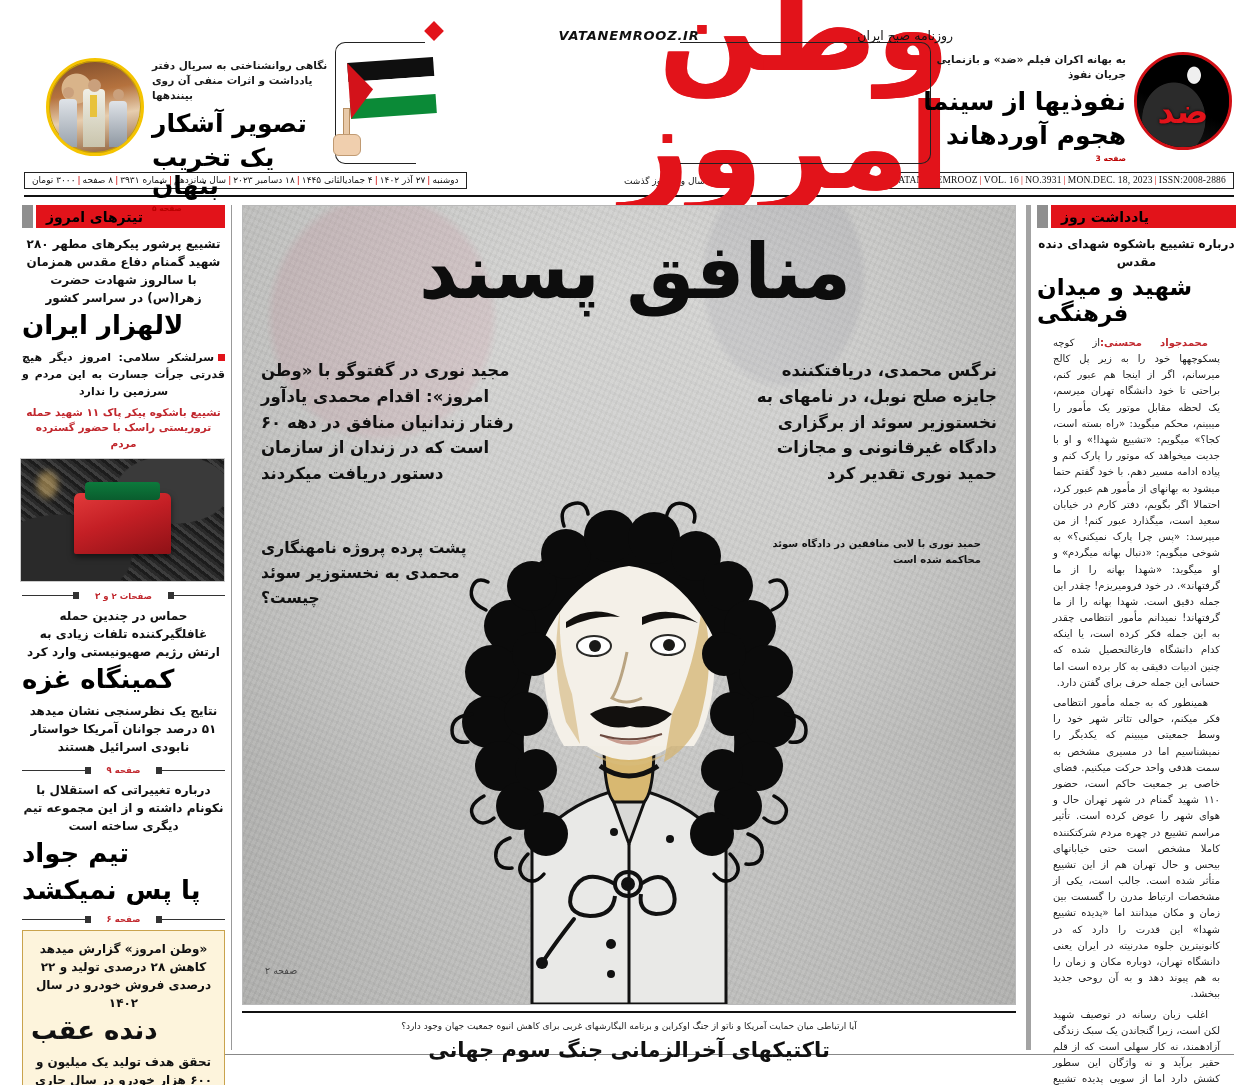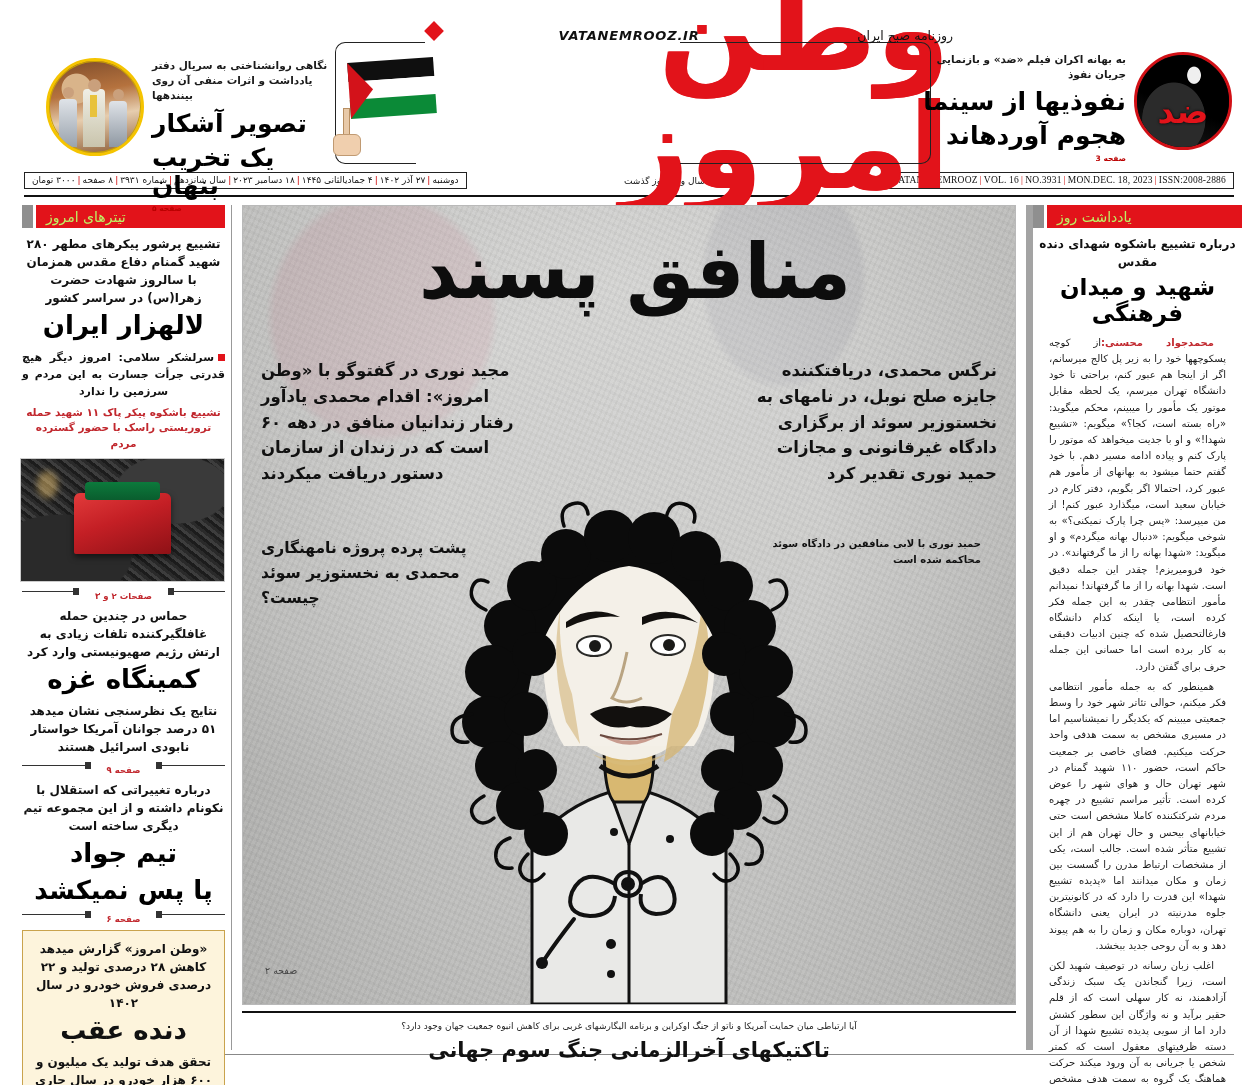--- a/index.html
+++ b/index.html
@@ -91,32 +91,32 @@
   .dl-box{border:1px solid #222;padding:2px 7px;font-size:9.5px;line-height:1.2;white-space:nowrap;}
   .dl-en{font-family:"Liberation Serif","DejaVu Serif",serif;letter-spacing:.2px;direction:ltr;}
   .dl-fa{direction:rtl;font-size:9px;}
   .dl-sep{color:#c00;padding:0 2px;}
   .dl-passed{font-size:9px;border:none;}
 
   .rule-thick{height:2px;background:#111;margin:6px 8px 0 8px;}
 
   
   .body{display:flex;gap:0;margin-top:8px;height:845px;}
-  .col-left{width:216px;flex:0 0 216px;padding:0 0;box-sizing:border-box;border-left:7px solid #a3a3a3;}
+  .col-left{width:216px;flex:0 0 216px;padding:0 6px;box-sizing:border-box;border-left:5px solid #a3a3a3;}
   .col-center{flex:1;padding:0 10px;box-sizing:border-box;position:relative;}
   .col-right{width:216px;flex:0 0 216px;padding:0 6px;box-sizing:border-box;border-right:1px solid #999;}
 
   
   .secbar{display:flex;align-items:stretch;height:23px;margin-bottom:7px;}
-  .secbar .bar{flex:1;background:#e2131a;color:#bef264;font-size:14px;font-weight:400;
+  .secbar .bar{flex:1;background:#e2131a;color:#000000;font-size:14px;font-weight:700;
     display:flex;align-items:center;justify-content:flex-end;padding-left:10px;padding-right:8px;letter-spacing:-.3px;}
   .secbar .blk{width:11px;background:#8f8f8f;margin-right:3px;}
 
   .lead{font-size:12px;line-height:1.5;text-align:center;font-weight:700;color:#111;margin:2px 0 4px;}
-  .bighead{font-size:26px;line-height:1.12;font-weight:900;text-align:center;color:#000;margin:4px 0 8px;letter-spacing:-.6px;}
+  .bighead{font-size:26px;line-height:1.12;font-weight:900;text-align:left;color:#000;margin:4px 0 8px;letter-spacing:-.6px;}
   .bighead.sm{font-size:23px;}
   .bullet-lead{font-size:11px;line-height:1.55;text-align:justify;text-align-last:center;margin:4px 0;font-weight:700;}
   .bullet-lead .sq{display:inline-block;width:7px;height:7px;background:#e2131a;margin-left:4px;}
   .redlead{font-size:10.5px;line-height:1.5;text-align:center;color:#c1272d;font-weight:700;margin:5px 0;}
 
   .bodytext{font-size:10px;line-height:1.62;text-align:justify;color:#1b1b1b;}
   .bodytext p{margin:0 16px 4px;text-indent:12px;}
   .bodytext .byline{color:#c1272d;font-weight:800;}
 
   .photo-crowd{width:100%;height:122px;margin:6px 0 2px;border:1px solid #ccc;position:relative;overflow:hidden;
@@ -125,21 +125,21 @@
       radial-gradient(ellipse at 75% 25%, #3a3a3a 0 26%, transparent 27%),
       repeating-linear-gradient(38deg,#1c1c1c 0 3px,#3d3d3d 3px 6px,#2a2a2a 6px 9px),
       #2b2b2b;}
   .photo-crowd .casket{position:absolute;left:26%;top:28%;width:48%;height:50%;
     background:linear-gradient(160deg,#e23b3b 0%,#c41f25 45%,#8e1116 100%);
     border-radius:6px 6px 2px 2px;box-shadow:0 3px 6px rgba(0,0,0,.55);}
   .photo-crowd .casket:after{content:"";position:absolute;left:12%;top:-18%;width:76%;height:30%;
     background:linear-gradient(#0c7a3c,#0a5d2e);border-radius:4px;}
   .photo-crowd .flare{position:absolute;left:8%;top:10%;width:10%;height:22%;background:rgba(255,210,120,.45);border-radius:50%;filter:blur(3px);}
 
-  .divider{display:flex;align-items:flex-start;gap:16px;margin:9px 0 6px;}
+  .divider{display:flex;align-items:center;gap:16px;margin:9px 0 6px;}
   .divider .ln{flex:1;height:1px;background:#333;position:relative;}
   .divider .ln:before{content:"";position:absolute;top:-3px;width:6px;height:7px;background:#333;}
   .divider .ln.l:before{left:0;}
   .divider .ln.r:before{right:0;}
   .divider .pg{font-size:8.5px;color:#c1272d;font-weight:700;white-space:nowrap;}
 
   .boxed{border:1px solid #c9a34d;background:#fdf4dc;padding:7px 8px;margin-top:2px;}
   .boxed .bighead{color:#111;}
 
   

